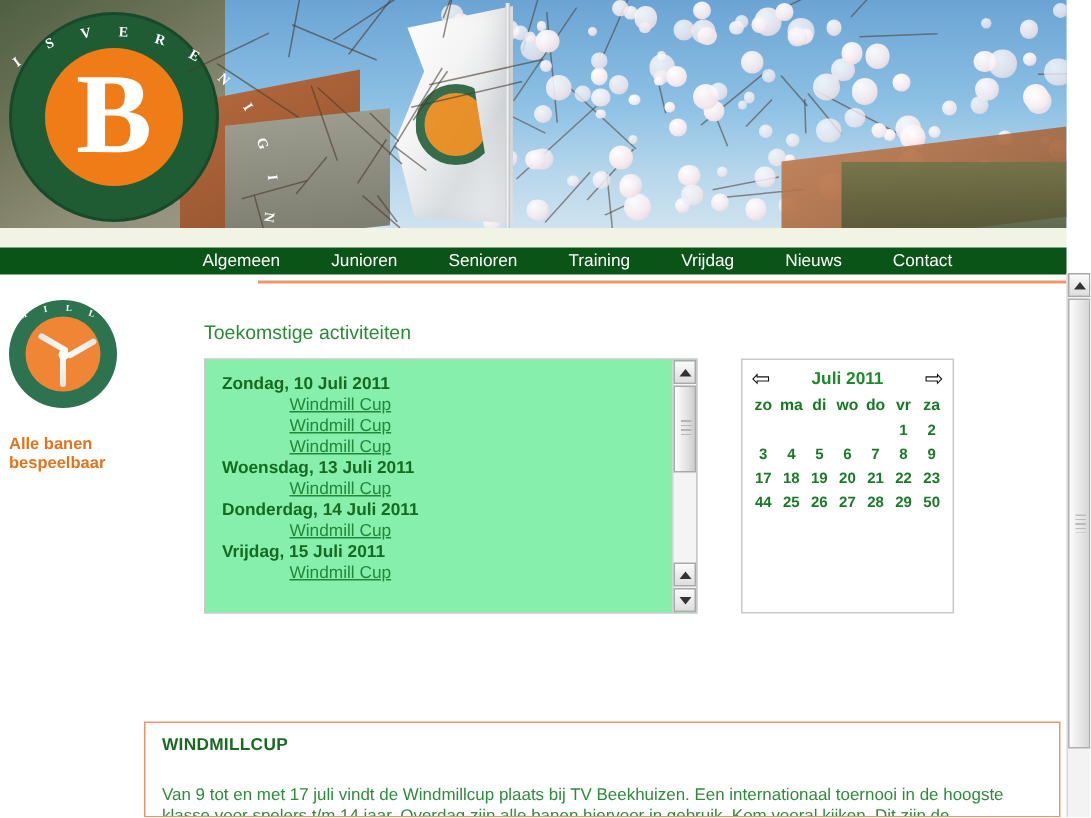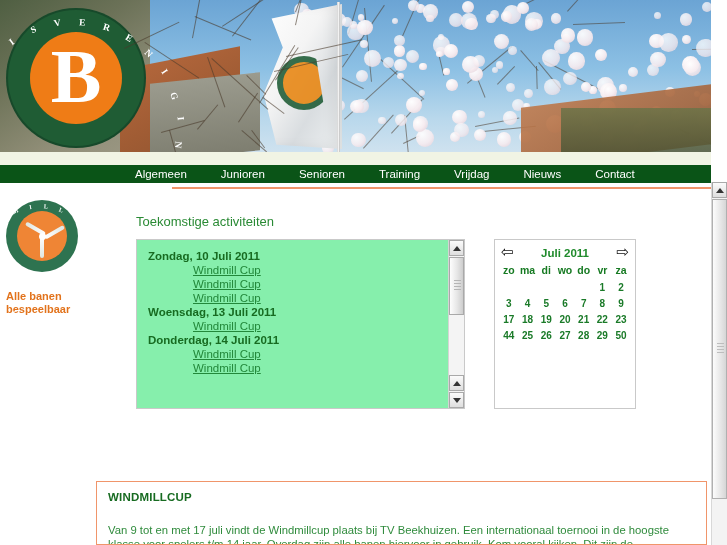--- a/index.html
+++ b/index.html
@@ -643,20 +643,21 @@
       <div class="activities">
         <div class="act-list" id="act-list">
             <div class="act-date">Zondag, 10 Juli 2011</div>
             <a class="act-link">Windmill Cup</a>
             <a class="act-link">Windmill Cup</a>
             <a class="act-link">Windmill Cup</a>
             <div class="act-date">Woensdag, 13 Juli 2011</div>
             <a class="act-link">Windmill Cup</a>
             <div class="act-date">Donderdag, 14 Juli 2011</div>
             <a class="act-link">Windmill Cup</a>
+            <div class="act-date">Vrijdag, 15 Juli 2011</div>
             <a class="act-link">Windmill Cup</a>
           </div>
 
         <div class="scroll-track">
           <div class="sb-btn" style="top:0">
             <span class="sb-arrow up"></span>
           </div>
           <div class="sb-thumb">
             <span class="sb-grip"></span>
           </div>

